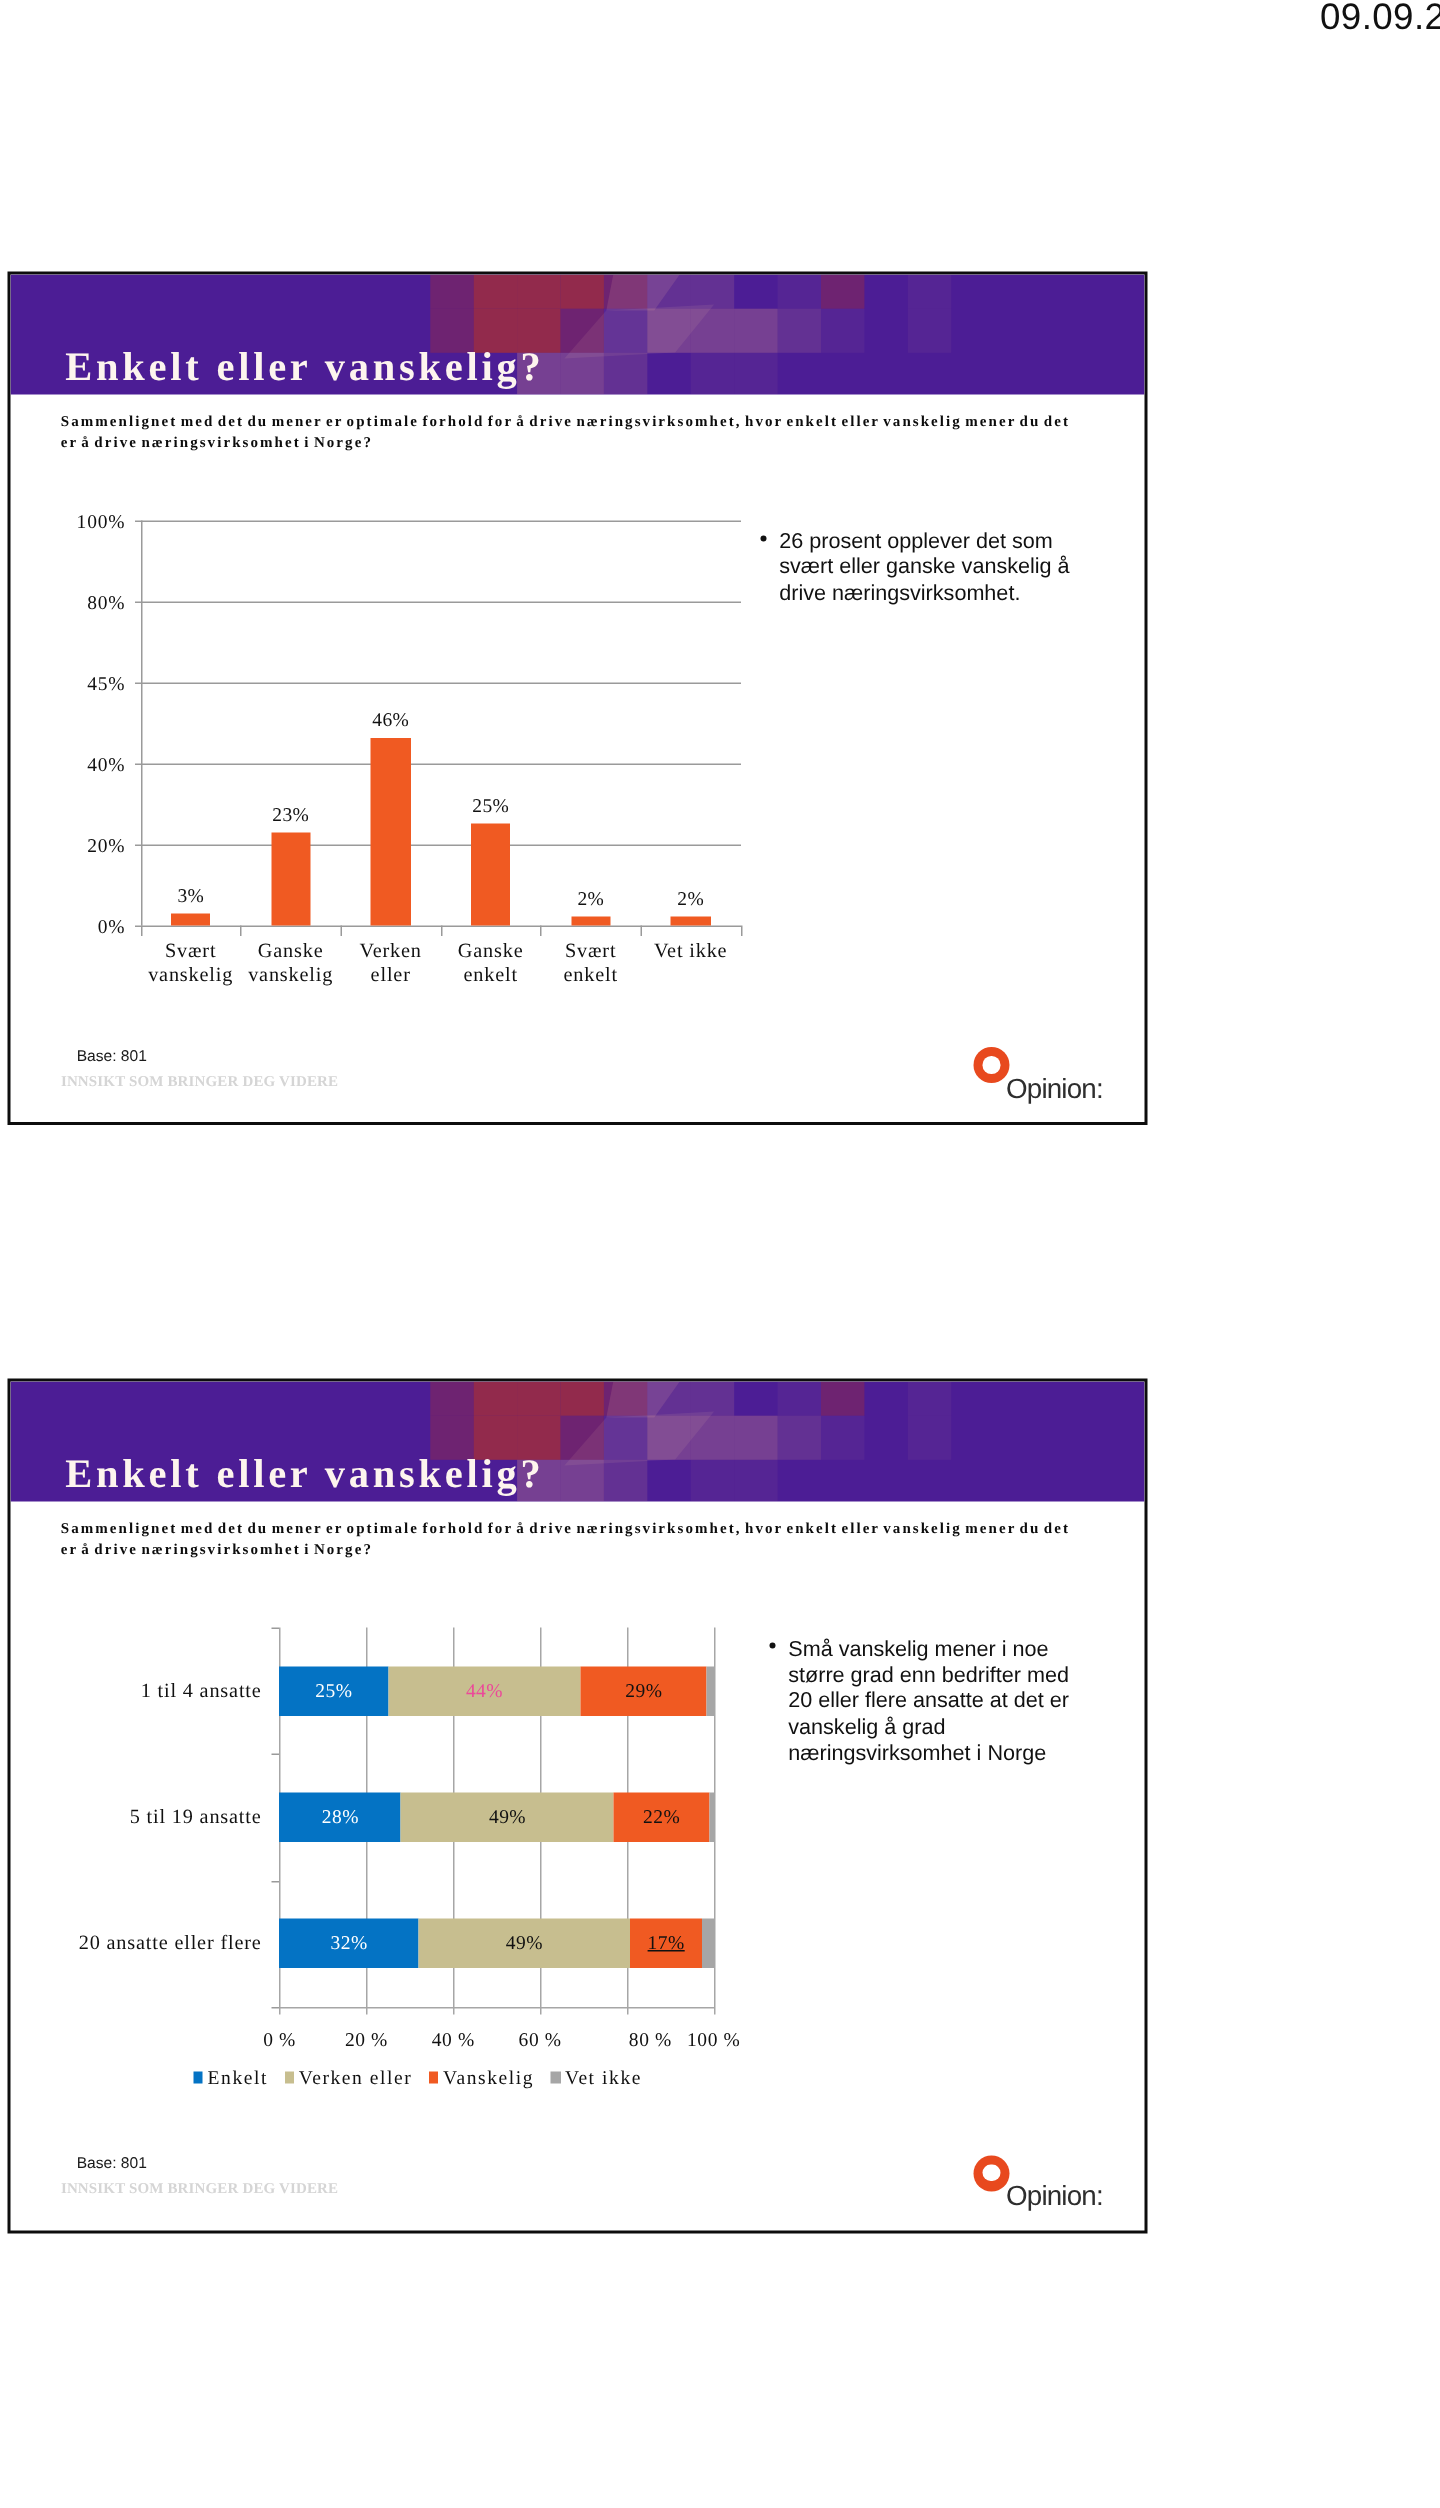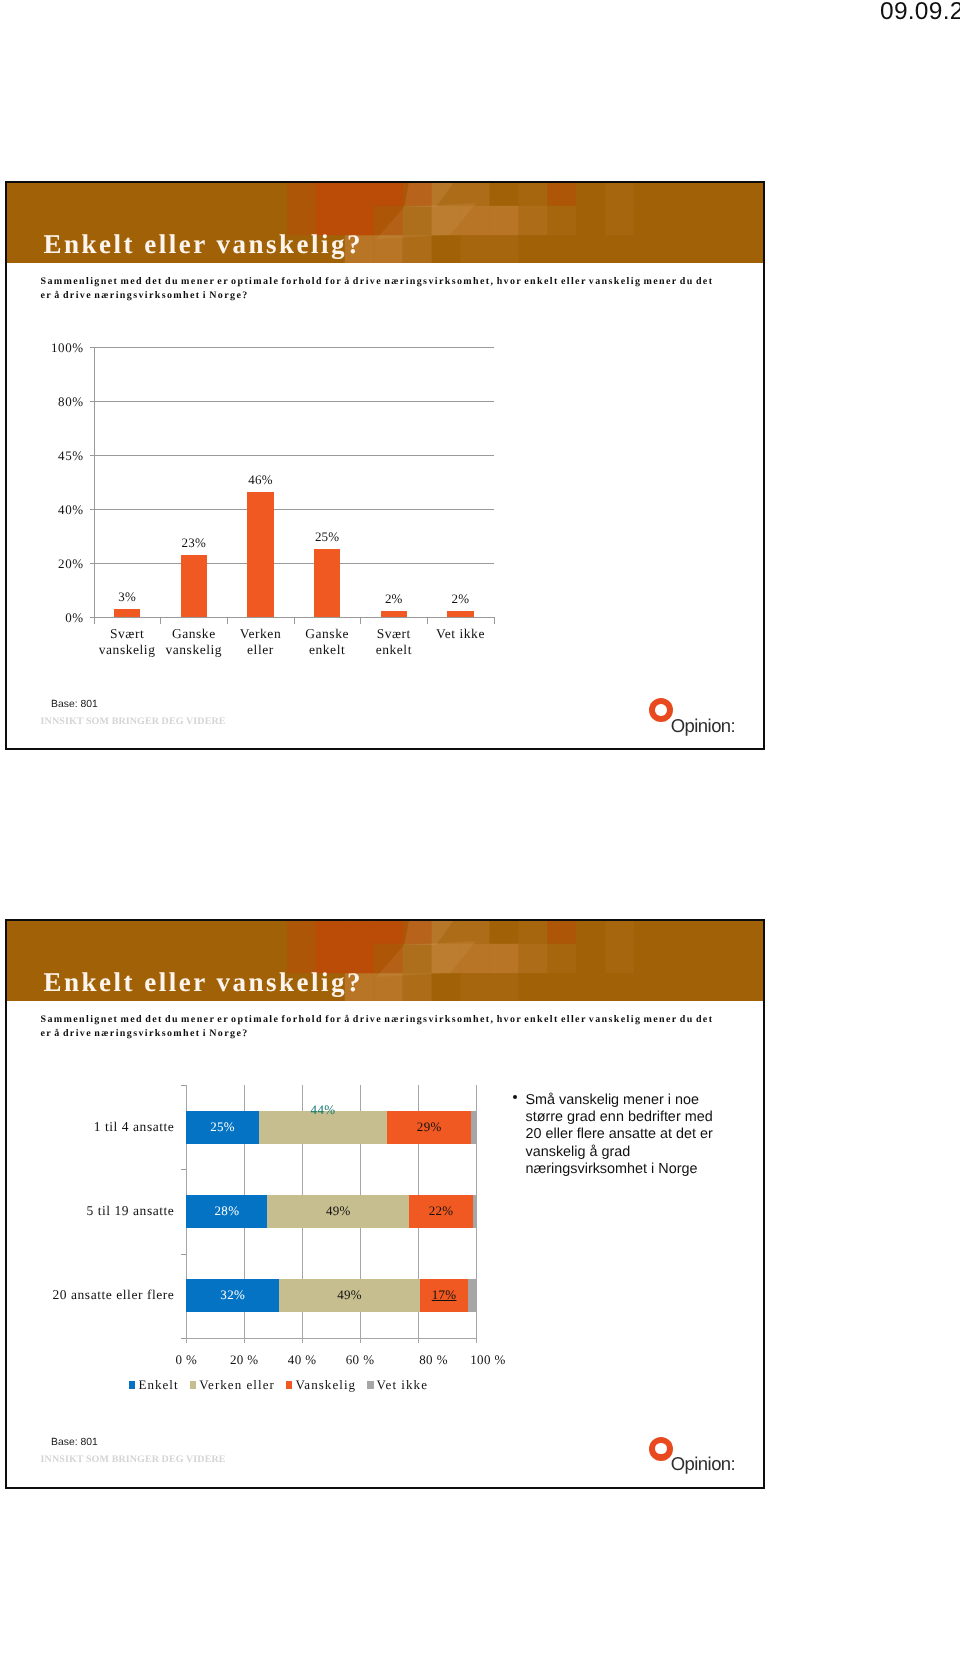--- a/index.html
+++ b/index.html
@@ -5,21 +5,21 @@
   html,body{margin:0;padding:0;}
   body{width:960px;height:1672px;background:#fff;font-family:"Liberation Sans",sans-serif;position:relative;overflow:hidden;-webkit-font-smoothing:antialiased;text-rendering:geometricPrecision;}
   .page{position:absolute;left:0;top:0;width:960px;height:1672px;padding-left:48px;}
   .date{position:absolute;right:2.7px;top:-1px;font-size:24.5px;line-height:26px;color:#111;letter-spacing:0.27px;}
   .pageno{position:absolute;right:1.5px;top:1645px;font-size:28px;line-height:32px;font-family:"Liberation Serif",serif;color:#111;}
   .slide{position:absolute;left:5px;width:759.5px;border:2.2px solid #0d0d0d;background:#fff;box-sizing:border-box;overflow:hidden;}
   #slide1{top:181px;height:568.5px;}
   #slide2{top:919.4px;height:569.5px;}
 
   
-  .banner{position:absolute;left:0;top:0;width:100%;height:80px;background:#a16207;overflow:hidden;}
+  .banner{position:absolute;left:0;top:0;width:100%;height:80px;background:#4c1d95;overflow:hidden;}
   .banner canvas,.banner .tiles{position:absolute;left:0;top:0;width:100%;height:100%;}
   .slide-title{position:absolute;left:36.5px;top:46.5px;line-height:28px;font-family:"Liberation Serif",serif;font-weight:bold;font-size:27px;color:#fdf4ee;letter-spacing:2.5px;white-space:nowrap;}
   .subtitle{position:absolute;left:33.5px;width:740px;white-space:nowrap;font-family:"Liberation Serif",serif;font-weight:bold;font-size:10px;line-height:14.6px;color:#0c0c0c;letter-spacing:1.38px;word-spacing:-1.6px;}
 
   
   .base{position:absolute;left:44.1px;font-size:10.4px;line-height:12px;color:#1a1a1a;}
   .tagline{position:absolute;left:33.6px;font-family:"Liberation Serif",serif;font-weight:bold;font-size:10px;line-height:9px;color:#d5d5d5;letter-spacing:0.1px;}
   .logo{position:absolute;}
   .logo .ring{position:absolute;left:0;top:0;width:24.3px;height:24.3px;border-radius:50%;background:#e8491e;}
   .logo .ring::after{content:"";position:absolute;left:6.3px;top:6.2px;width:11.7px;height:11.7px;border-radius:50%;background:#fff;}
@@ -102,20 +102,27 @@
           <rect x="483.4" y="52.199999999999996" width="29" height="29.4" fill="#ffb189" opacity="0.056"></rect>
           <path d="M404 -7 L452 -7 L430 24 L398 24 Z" fill="#ffc4a5" opacity="0.13"></path>
           <path d="M398 24 L470 20 L444 52 L370 56 Z" fill="#ffcfb4" opacity="0.09"></path>
         </svg>
       <div class="slide-title">Enkelt eller vanskelig?</div>
     </div>
     <div class="subtitle" id="s1-sub">
         <div>Sammenlignet med det du mener er optimale forhold for å drive næringsvirksomhet, hvor enkelt eller vanskelig mener du det</div>
         <div>er å drive næringsvirksomhet i Norge?</div>
       </div>
+    <div class="bullets" id="s1-bullets">
+        <div class="b">
+          <div>26 prosent opplever det som</div>
+          <div>svært eller ganske vanskelig å</div>
+          <div>drive næringsvirksomhet.</div>
+        </div>
+      </div>
     <div class="chart" id="chart1">
         <div class="gridline" style="left:86.8px;top:270px;width:400px;"></div>
         <div class="tickmark" style="left:82.6px;top:270px;width:4.2px;height:1px;"></div>
         <div class="ytick" style="left:28.599999999999994px;top:263.2px;width:48px;">0%</div>
         <div class="gridline" style="left:86.8px;top:216px;width:400px;"></div>
         <div class="tickmark" style="left:82.6px;top:216px;width:4.2px;height:1px;"></div>
         <div class="ytick" style="left:28.599999999999994px;top:209.2px;width:48px;">20%</div>
         <div class="gridline" style="left:86.8px;top:162px;width:400px;"></div>
         <div class="tickmark" style="left:82.6px;top:162px;width:4.2px;height:1px;"></div>
         <div class="ytick" style="left:28.599999999999994px;top:155.2px;width:48px;">40%</div>
@@ -239,25 +246,25 @@
         <div class="tickmark" style="left:295.15999999999997px;top:252.8px;width:1px;height:5px;background:#a6a6a6;"></div>
         <div class="xtick" style="left:265.15999999999997px;top:267.3px;width:60px;">40 %</div>
         <div class="vgrid" style="left:353.03999999999996px;top:0px;height:252.8px;"></div>
         <div class="tickmark" style="left:353.03999999999996px;top:252.8px;width:1px;height:5px;background:#a6a6a6;"></div>
         <div class="xtick" style="left:323.03999999999996px;top:267.3px;width:60px;">60 %</div>
         <div class="vgrid" style="left:410.91999999999996px;top:0px;height:252.8px;"></div>
         <div class="tickmark" style="left:410.91999999999996px;top:252.8px;width:1px;height:5px;background:#a6a6a6;"></div>
         <div class="xtick" style="left:380.91999999999996px;top:267.3px;width:60px;text-align:right;">80 %</div>
         <div class="vgrid" style="left:468.79999999999995px;top:0px;height:252.8px;"></div>
         <div class="tickmark" style="left:468.79999999999995px;top:252.8px;width:1px;height:5px;background:#a6a6a6;"></div>
-        <div class="xtick" style="left:438.79999999999995px;top:267.3px;width:60px;text-align:right;">100 %</div>
+        <div class="xtick" style="left:438.79999999999995px;top:267.3px;width:60px;">100 %</div>
         <div class="seg" style="left:179.4px;top:25.53333333333333px;width:72.35px;height:33.2px;background:#0473c4;"></div>
         <div class="seglabel" style="left:185.575px;top:33.53333333333333px;width:60px;color:#ffffff;">25%</div>
         <div class="seg" style="left:251.75px;top:25.53333333333333px;width:128.4936px;height:33.2px;background:#c7be8f;"></div>
-        <div class="seglabel" style="left:285.9968px;top:17px;width:60px;color:#0f766e;">44%</div>
+        <div class="seglabel" style="left:285.9968px;top:34px;width:60px;color:#ec4899;">44%</div>
         <div class="seg" style="left:380.2436px;top:25.53333333333333px;width:83.92599999999999px;height:33.2px;background:#f05a22;"></div>
         <div class="seglabel" style="left:392.2066px;top:33.53333333333333px;width:60px;color:#111111;">29%</div>
         <div class="seg" style="left:464.16959999999995px;top:25.53333333333333px;width:4.6304px;height:33.2px;background:#a6a6a6;"></div>
         <div class="rowlabel" style="left:-32.599999999999994px;top:33.63333333333333px;width:200px;">1 til 4 ansatte</div>
         <div class="tickmark" style="left:174.4px;top:0px;width:5px;height:1px;"></div>
         <div class="seg" style="left:179.4px;top:109.80000000000001px;width:81.03199999999998px;height:33.2px;background:#0473c4;"></div>
         <div class="seglabel" style="left:189.916px;top:117.80000000000001px;width:60px;color:#ffffff;">28%</div>
         <div class="seg" style="left:260.432px;top:109.80000000000001px;width:141.80599999999998px;height:33.2px;background:#c7be8f;"></div>
         <div class="seglabel" style="left:301.33500000000004px;top:117.80000000000001px;width:60px;color:#111111;">49%</div>
         <div class="seg" style="left:402.238px;top:109.80000000000001px;width:63.66799999999999px;height:33.2px;background:#f05a22;"></div>

